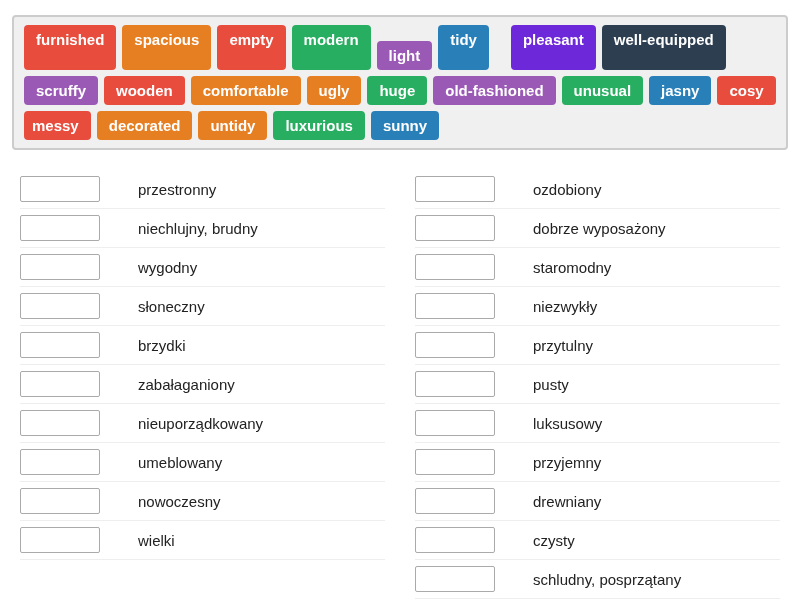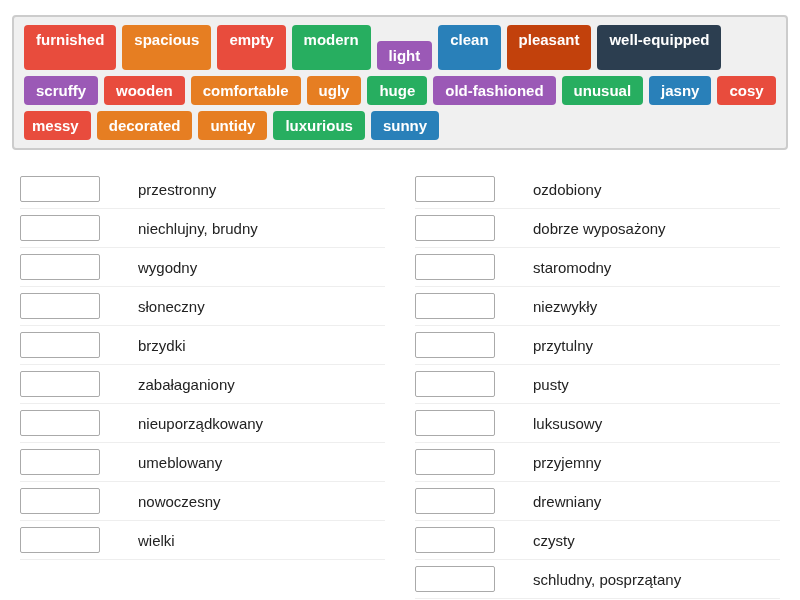--- a/index.html
+++ b/index.html
@@ -68,22 +68,22 @@
   </style>
 </head>
 <body>
 
 <div id="word-bank">
     <span class="word-tag" style="background-color: rgb(232, 76, 61);">furnished</span>
     <span class="word-tag" style="background-color: rgb(230, 126, 34);">spacious</span>
     <span class="word-tag" style="background-color: rgb(232, 76, 61);">empty</span>
     <span class="word-tag" style="background-color: rgb(39, 174, 96);">modern</span>
     <span class="word-tag" style="background-color: rgb(155, 89, 182); margin-top: 16px;">light</span>
-    <span class="word-tag" style="background-color: rgb(41, 128, 185);">clean</span>
-    <span class="word-tag" style="background-color: #c2410c;">pleasant</span>
+    <span class="word-tag" style="background-color: rgb(41, 128, 185);">tidy</span>
+    <span class="word-tag" style="background-color: #6d28d9; margin-left: 16px;">pleasant</span>
     <span class="word-tag" style="background-color: rgb(44, 62, 80);">well-equipped</span>
     <span class="word-tag" style="background-color: rgb(155, 89, 182);">scruffy</span>
     <span class="word-tag" style="background-color: rgb(232, 76, 61);">wooden</span>
     <span class="word-tag" style="background-color: rgb(230, 126, 34);">comfortable</span>
     <span class="word-tag" style="background-color: rgb(230, 126, 34);">ugly</span>
     <span class="word-tag" style="background-color: rgb(39, 174, 96);">huge</span>
     <span class="word-tag" style="background-color: rgb(155, 89, 182);">old-fashioned</span>
     <span class="word-tag" style="background-color: rgb(39, 174, 96);">unusual</span>
     <span class="word-tag" style="background-color: rgb(41, 128, 185);">jasny</span>
     <span class="word-tag" style="background-color: rgb(232, 76, 61);">cosy</span>

